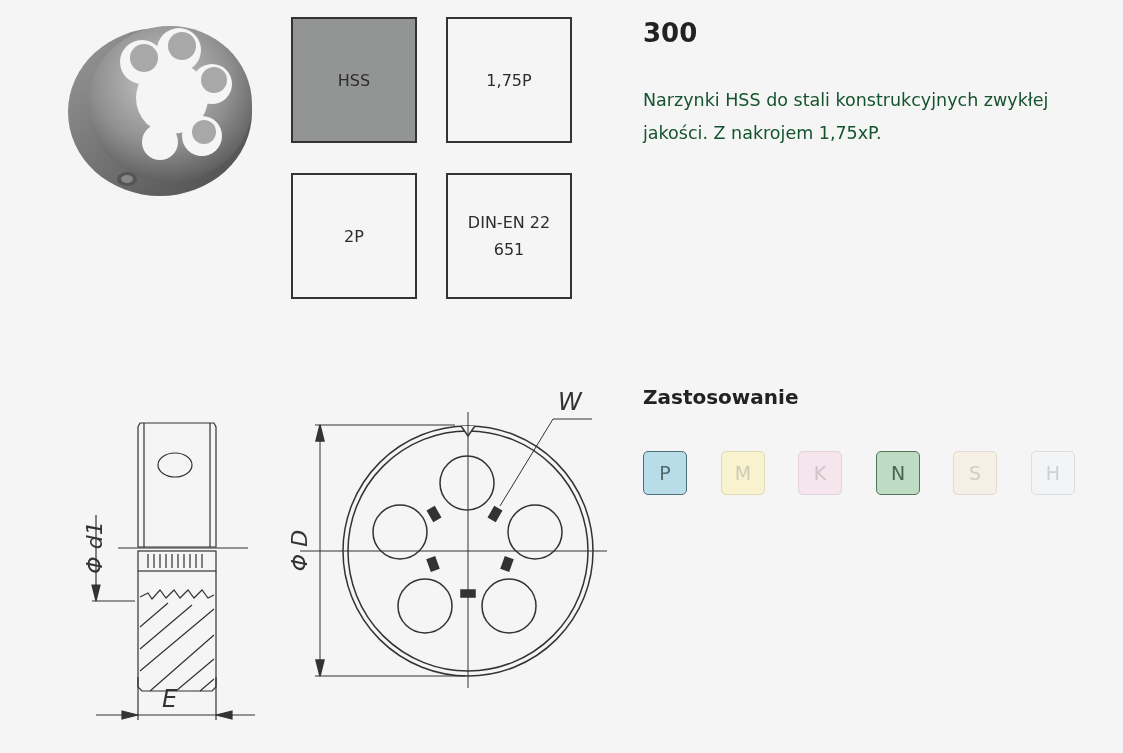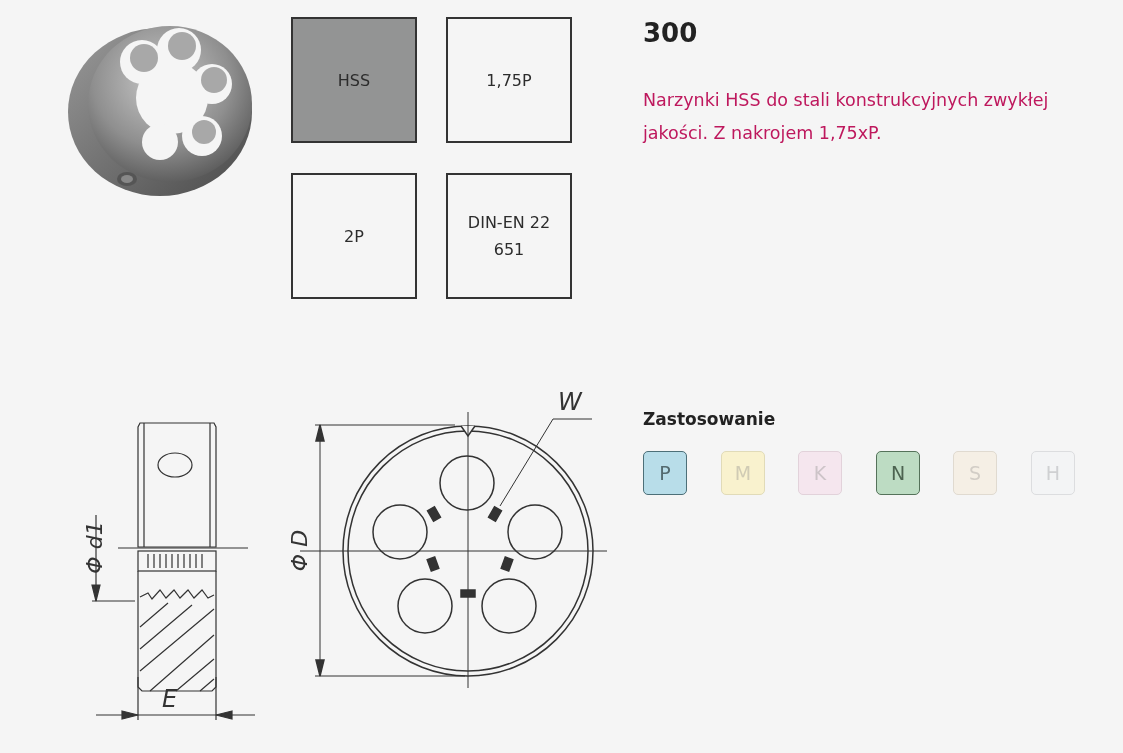--- a/index.html
+++ b/index.html
@@ -13,24 +13,24 @@
     border:2px solid #333; border-radius:0; background:#f5f5f5;
     display:flex; align-items:center; justify-content:center; text-align:center;
     font-size:16px; line-height:27px; color:#2c2c2c; cursor:pointer;
   }
   .spec-tile.active { background:#939494; }
   .tile-label { white-space:pre-line; }
   .product-title {
     position:absolute; left:643px; top:18px; font-size:26px; font-weight:bold; color:#222;
   }
   .product-desc {
-    position:absolute; left:643px; top:84px; width:460px; font-size:17.5px; line-height:33px; color:#be185d;
+    position:absolute; left:643px; top:84px; width:460px; font-size:17.5px; line-height:33px; color:#14532d;
   }
   .application-title {
-    position:absolute; left:643px; top:409px; font-size:17px; font-weight:bold; color:#222;text-align:right;
+    position:absolute; left:643px; top:385px; font-size:20px; font-weight:bold; color:#222;text-align:right;
   }
   .app-badges { position:absolute; left:643px; top:451px; width:440px; height:46px; }
   .app-badge {
     position:absolute; top:0; width:44px; height:44px; box-sizing:border-box;
     border-radius:5px; border:1px solid; display:flex; align-items:center; justify-content:center;
     font-size:19px; cursor:pointer;
   }
   .drawing-side { position:absolute; left:90px; top:415px; width:170px; height:310px; }
   .drawing-front { position:absolute; left:295px; top:388px; width:312px; height:300px; }
 </style>

